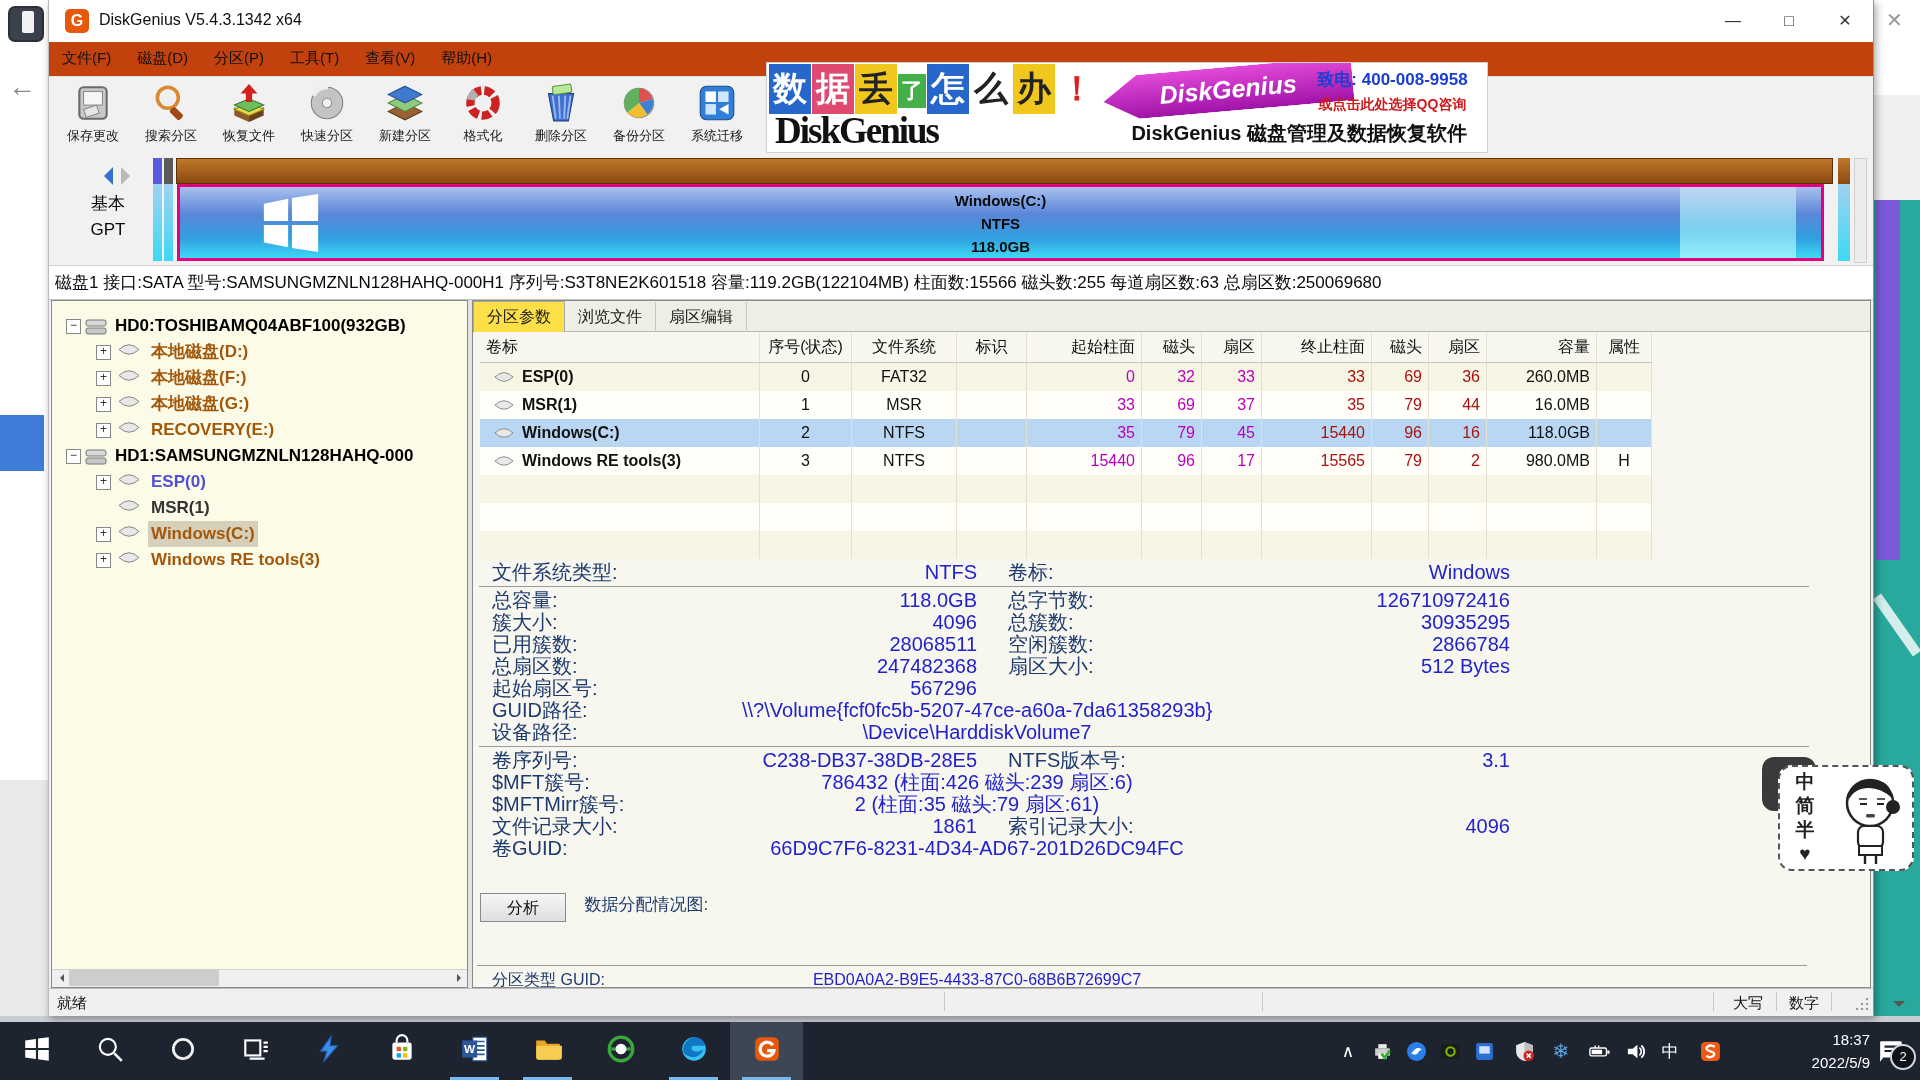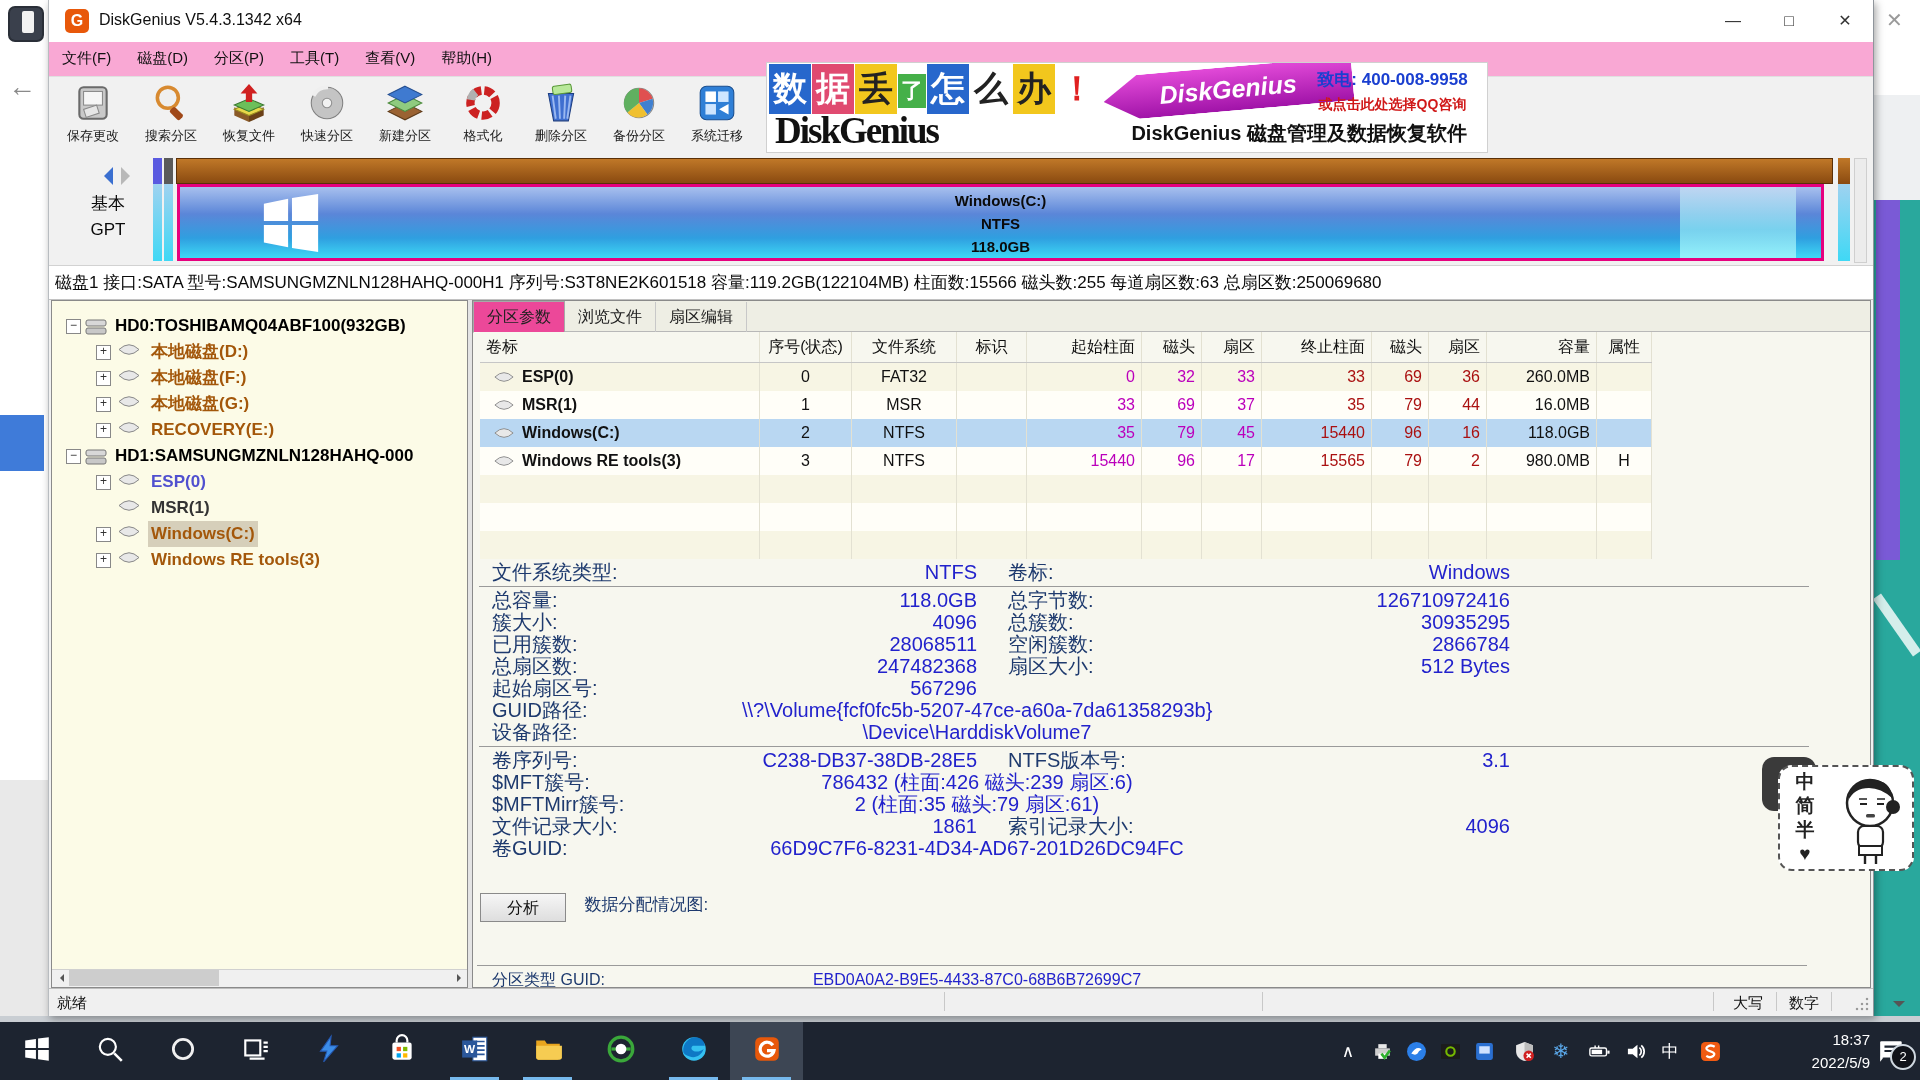--- a/index.html
+++ b/index.html
@@ -23,21 +23,21 @@
   .desk-caret{position:absolute;left:1893px;top:1001px;width:0;height:0;border:6px solid transparent;border-top-color:#555;}
   
   #win{position:absolute;left:48px;top:0;width:1824px;height:1016px;background:#f1f1f1;
     border-right:1px solid #8f959b;border-left:1px solid #b8bcc0;box-shadow:2px 3px 8px rgba(0,0,0,.35);}
   .titlebar{position:absolute;left:0;top:0;width:100%;height:42px;background:#fff;}
   .app-icon{position:absolute;left:16px;top:9px;width:24px;height:24px;background:#e8580a;border-radius:5px;
     color:#fff;font-weight:bold;font-size:16px;line-height:24px;text-align:center;}
   .title-text{position:absolute;left:50px;top:11px;font-size:16px;color:#101010;}
   .winbtn{position:absolute;top:0;width:56px;height:42px;text-align:center;line-height:42px;font-size:16px;color:#333;}
   .winbtn.min{left:1656px;} .winbtn.max{left:1712px;} .winbtn.cls{left:1768px;}
-  .menubar{position:absolute;left:0;top:42px;width:100%;height:34px;background:#f9a8d4;}
+  .menubar{position:absolute;left:0;top:42px;width:100%;height:34px;background:#c2410c;}
   .menu-item{display:inline-block;padding:7px 13px 0 13px;font-size:15px;color:#111;height:27px;}
   .toolbar{position:absolute;left:0;top:76px;width:100%;height:79px;background:#f1f1f1;
     border-top:1px solid #e0e0e0;border-bottom:1px solid #c6c6c6;}
   .tool-btn{position:absolute;top:3px;width:76px;height:73px;text-align:center;}
   .tool-btn .ticon{height:46px;display:flex;align-items:center;justify-content:center;}
   .tool-btn .ticon svg{width:42px;height:42px;}
   .tool-btn .tlabel{font-size:13px;color:#1a1a1a;margin-top:1px;}
   
   .ad-banner{position:absolute;left:717px;top:62px;width:720px;height:89px;background:#fff;border:1px solid #d0d0d0;overflow:hidden;}
   .slogan{position:absolute;left:2px;top:1px;display:flex;align-items:flex-start;}
@@ -94,21 +94,21 @@
   .hs-left{left:0;} .hs-left i{left:4px;border-right-color:#555;}
   .hs-right{right:0;} .hs-right i{left:7px;border-left-color:#555;}
   .hs-thumb{position:absolute;left:17px;top:0;width:150px;height:16px;background:#cdcdcd;}
   .splitter{position:absolute;left:419px;top:300px;width:4px;height:688px;background:#e4e4e4;}
   
   .rpanel{position:absolute;left:423px;top:300px;width:1399px;height:688px;background:#f7f7ef;
     border:1px solid #8a8a8a;box-sizing:border-box;overflow:hidden;}
   .tabs{position:absolute;left:0;top:0;width:100%;height:31px;background:#eeeee4;border-bottom:1px solid #b8b8b8;box-sizing:border-box;}
   .tab{position:relative;display:inline-block;height:30px;line-height:30px;padding:0 13px;font-size:16px;color:#222;
     border-right:1px solid #c8c8c8;top:0;}
-  .tab.active{background:#ec4899;border:1px solid #a8a8a8;border-bottom:1px solid #fdfdf6;margin-bottom:-1px;}
+  .tab.active{background:#fde047;border:1px solid #a8a8a8;border-bottom:1px solid #fdfdf6;margin-bottom:-1px;}
   .ptable{position:absolute;left:7px;top:31px;width:1172px;}
   .thead{display:flex;height:30px;line-height:30px;background:#f7f7ef;border-bottom:1px solid #c6c6c6;font-size:16px;color:#15153a;}
   .trow{display:flex;height:28px;line-height:28px;font-size:16px;background:#fffef8;}
   .trow.stripe{background:#f7f5e4;}
   .trow.selected{background:#b9d7f2;}
   .c{box-sizing:border-box;border-right:1px solid #e3e1d2;padding:0 6px;overflow:hidden;white-space:nowrap;color:#111;}
   .c.vol{display:flex;align-items:center;padding-left:14px;font-weight:bold;}
   .c.vol svg{margin-right:8px;flex:none;}
   .n-start{color:#bb00bb;} .n-end{color:#aa1111;}
   

